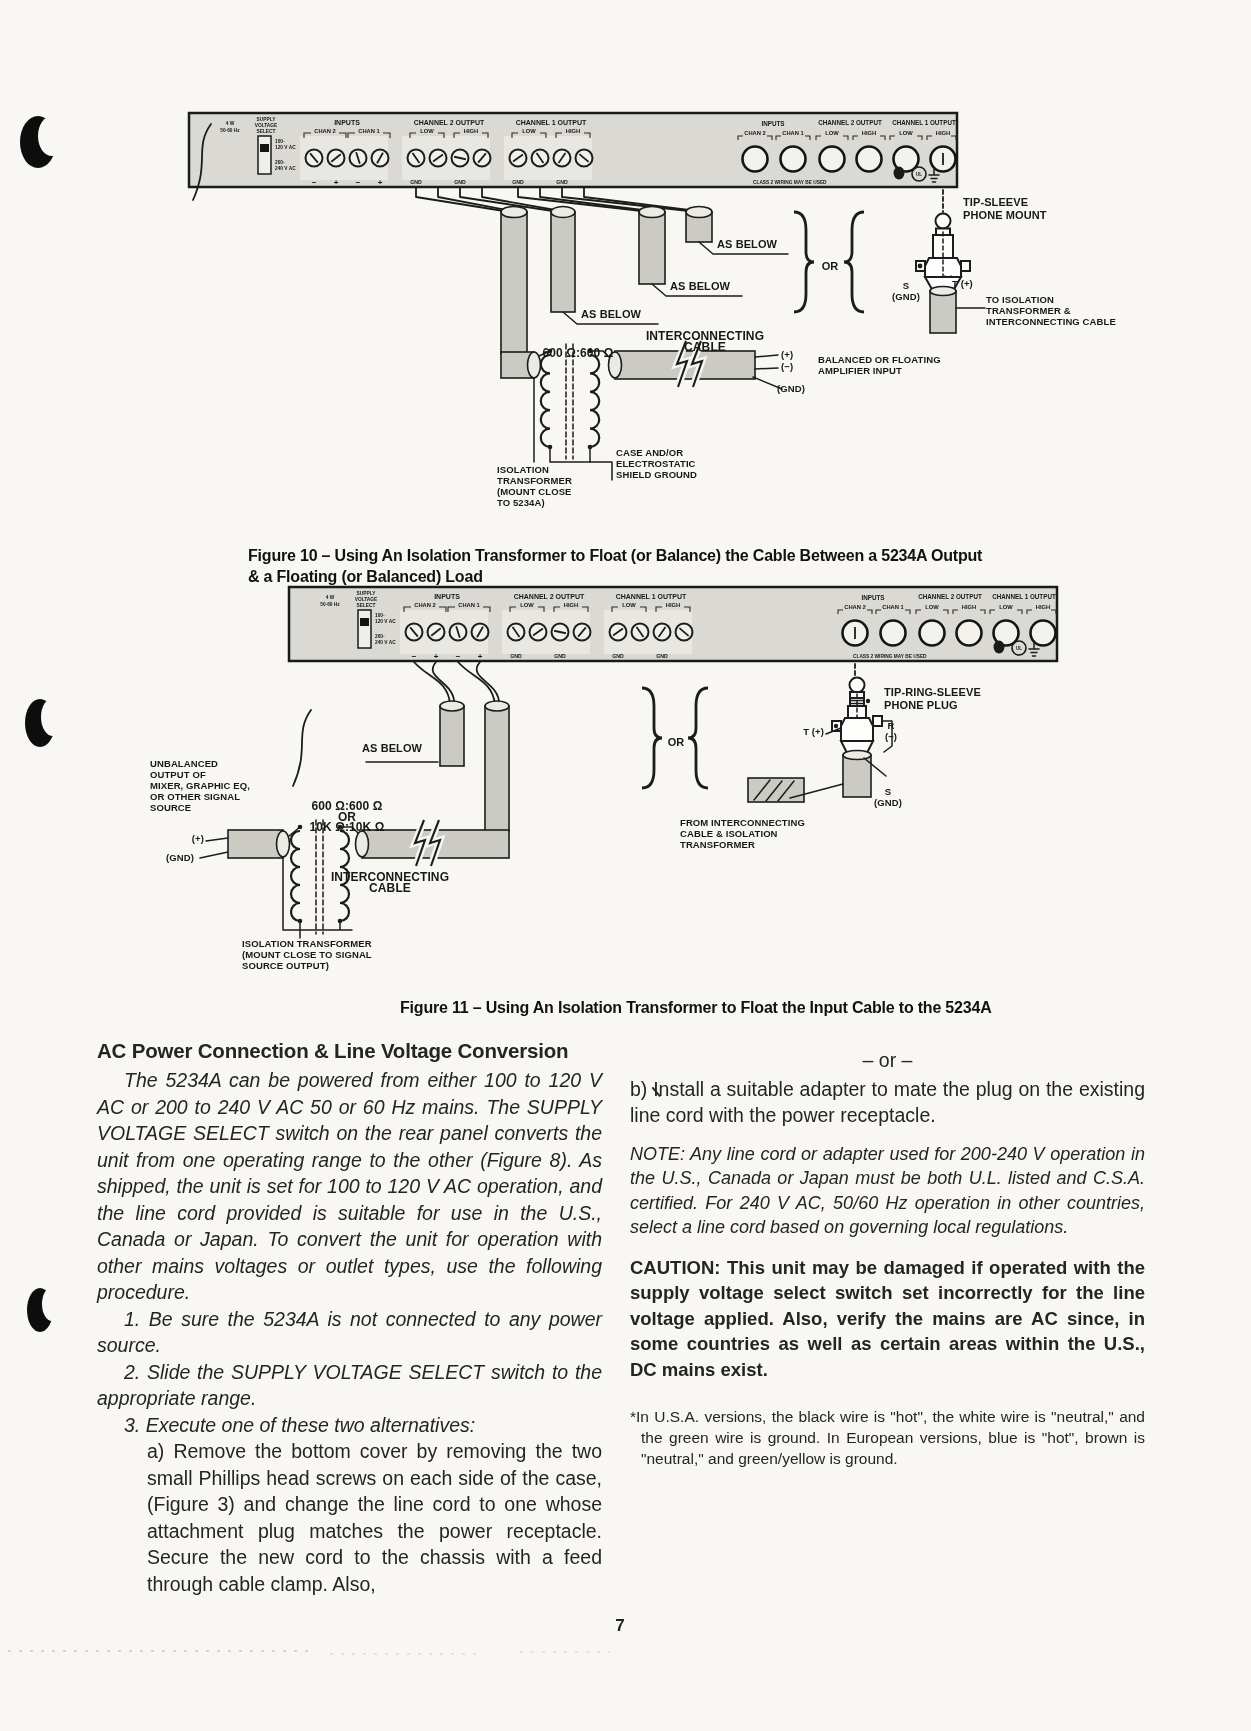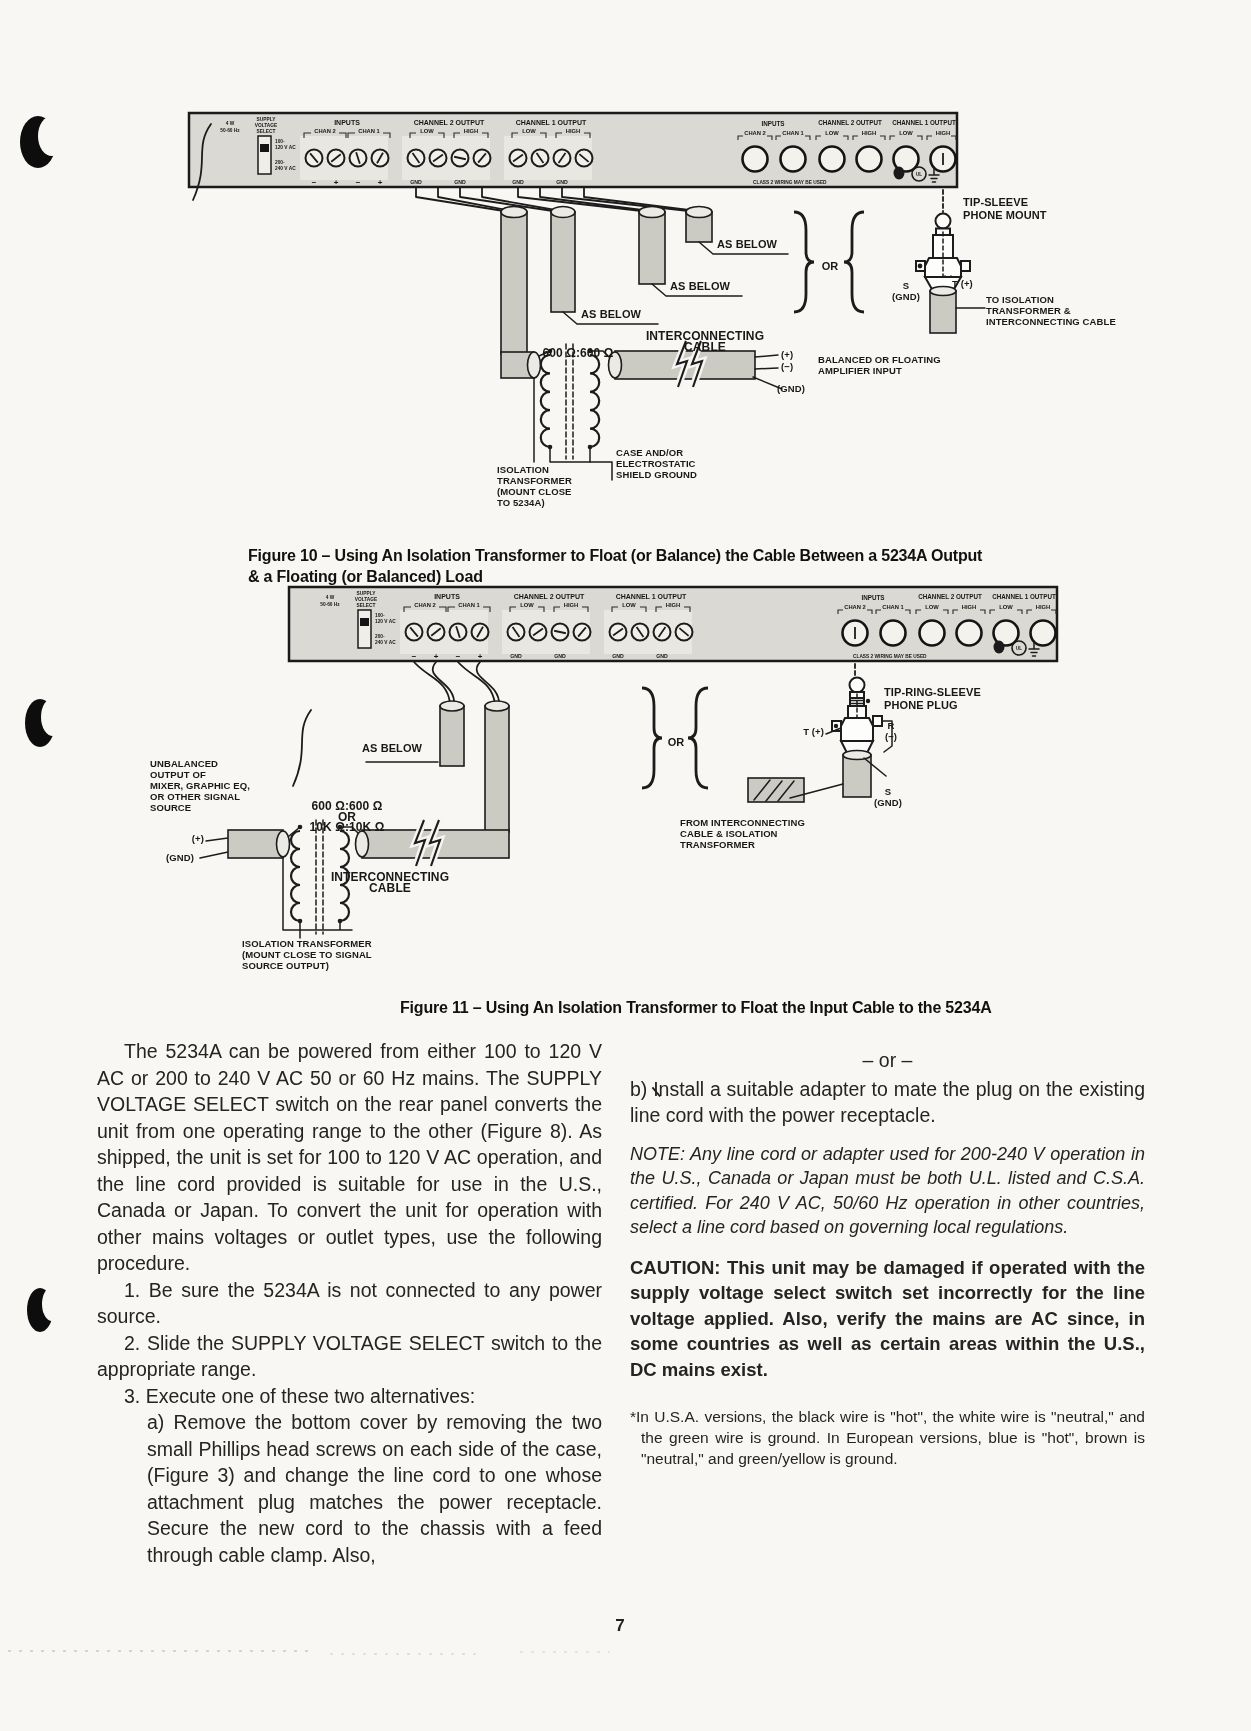--- a/index.html
+++ b/index.html
@@ -39,21 +39,21 @@
        white-space:pre-line;letter-spacing:.1px;}
   .lbl.big{font-size:11px;line-height:13px;}
   .lbl.med{font-size:12px;line-height:11px;}
   .lbl.center{text-align:center;margin-top:8px;}
   .lbl.right{text-align:right;}
   .caption{position:absolute;font:bold 16px/21px "Liberation Sans",sans-serif;color:#111;
            white-space:pre-line;letter-spacing:-.2px;margin-top:34px;}
   
   .col{position:absolute;font-size:19.5px;line-height:26.5px;color:#242424;}
   .col p{margin:0;text-align:justify;}
-  .col p.ind{text-indent:27px;}
+  .col p.ind{text-indent:27px;font-style:italic;}
   .col p.suba{margin-left:50px;}
   .heading{font-size:20.5px;font-weight:bold;line-height:26px;margin:0 0 3px 0;text-align:left;
            letter-spacing:-.2px;}
   .orline{text-align:center !important;margin:3px 0 2px 0 !important;}
   .note{font-style:italic;font-size:18px;line-height:24.5px;margin-top:13px !important;}
   .caution{font-weight:bold;font-size:18.5px;line-height:25.5px;margin-top:15px !important;}
   .footnote{font-size:15.5px;line-height:21px;margin-top:24px !important;padding-left:11px;
             text-indent:-11px;text-align:center;}
   .pagenum{position:absolute;font:bold 17px "Liberation Sans",sans-serif;color:#222;
            text-align:center;width:120px;}
@@ -469,20 +469,21 @@
 (GND)</div>
 <div class="lbl" style="left:680px;top:790px;margin-top:27px;">FROM INTERCONNECTING
 CABLE &amp; ISOLATION
 TRANSFORMER</div>
 <div class="lbl" style="left:242px;top:938px;">ISOLATION TRANSFORMER
 (MOUNT CLOSE TO SIGNAL
 SOURCE OUTPUT)</div>
 <div class="caption" style="left:400px;top:963px;">Figure 11 – Using An Isolation Transformer to Float the Input Cable to the 5234A</div>
 
 <div class="col" style="left:97px;top:1038px;width:505px;">
+  <h3 class="heading">AC Power Connection &amp; Line Voltage Conversion</h3>
   <p class="ind">The 5234A can be powered from either 100 to 120 V AC or 200 to 240 V AC 50 or 60 Hz mains. The SUPPLY VOLTAGE SELECT switch on the rear panel converts the unit from one operating range to the other (Figure 8). As shipped, the unit is set for 100 to 120 V AC operation, and the line cord provided is suitable for use in the U.S., Canada or Japan. To convert the unit for operation with other mains voltages or outlet types, use the following procedure.</p>
   <p class="ind">1. Be sure the 5234A is not connected to any power source.</p>
   <p class="ind">2. Slide the SUPPLY VOLTAGE SELECT switch to the appropriate range.</p>
   <p class="ind">3. Execute one of these two alternatives:</p>
   <p class="suba">a) Remove the bottom cover by removing the two small Phillips head screws on each side of the case, (Figure 3) and change the line cord to one whose attachment plug matches the power receptacle. Secure the new cord to the chassis with a feed through cable clamp. Also,</p>
 </div>
 
 <div class="col" style="left:630px;top:1044px;width:515px;">
   <p class="orline">– or –</p>
   <p>b) Install a suitable adapter to mate the plug on the existing line cord with the power receptacle.</p>

